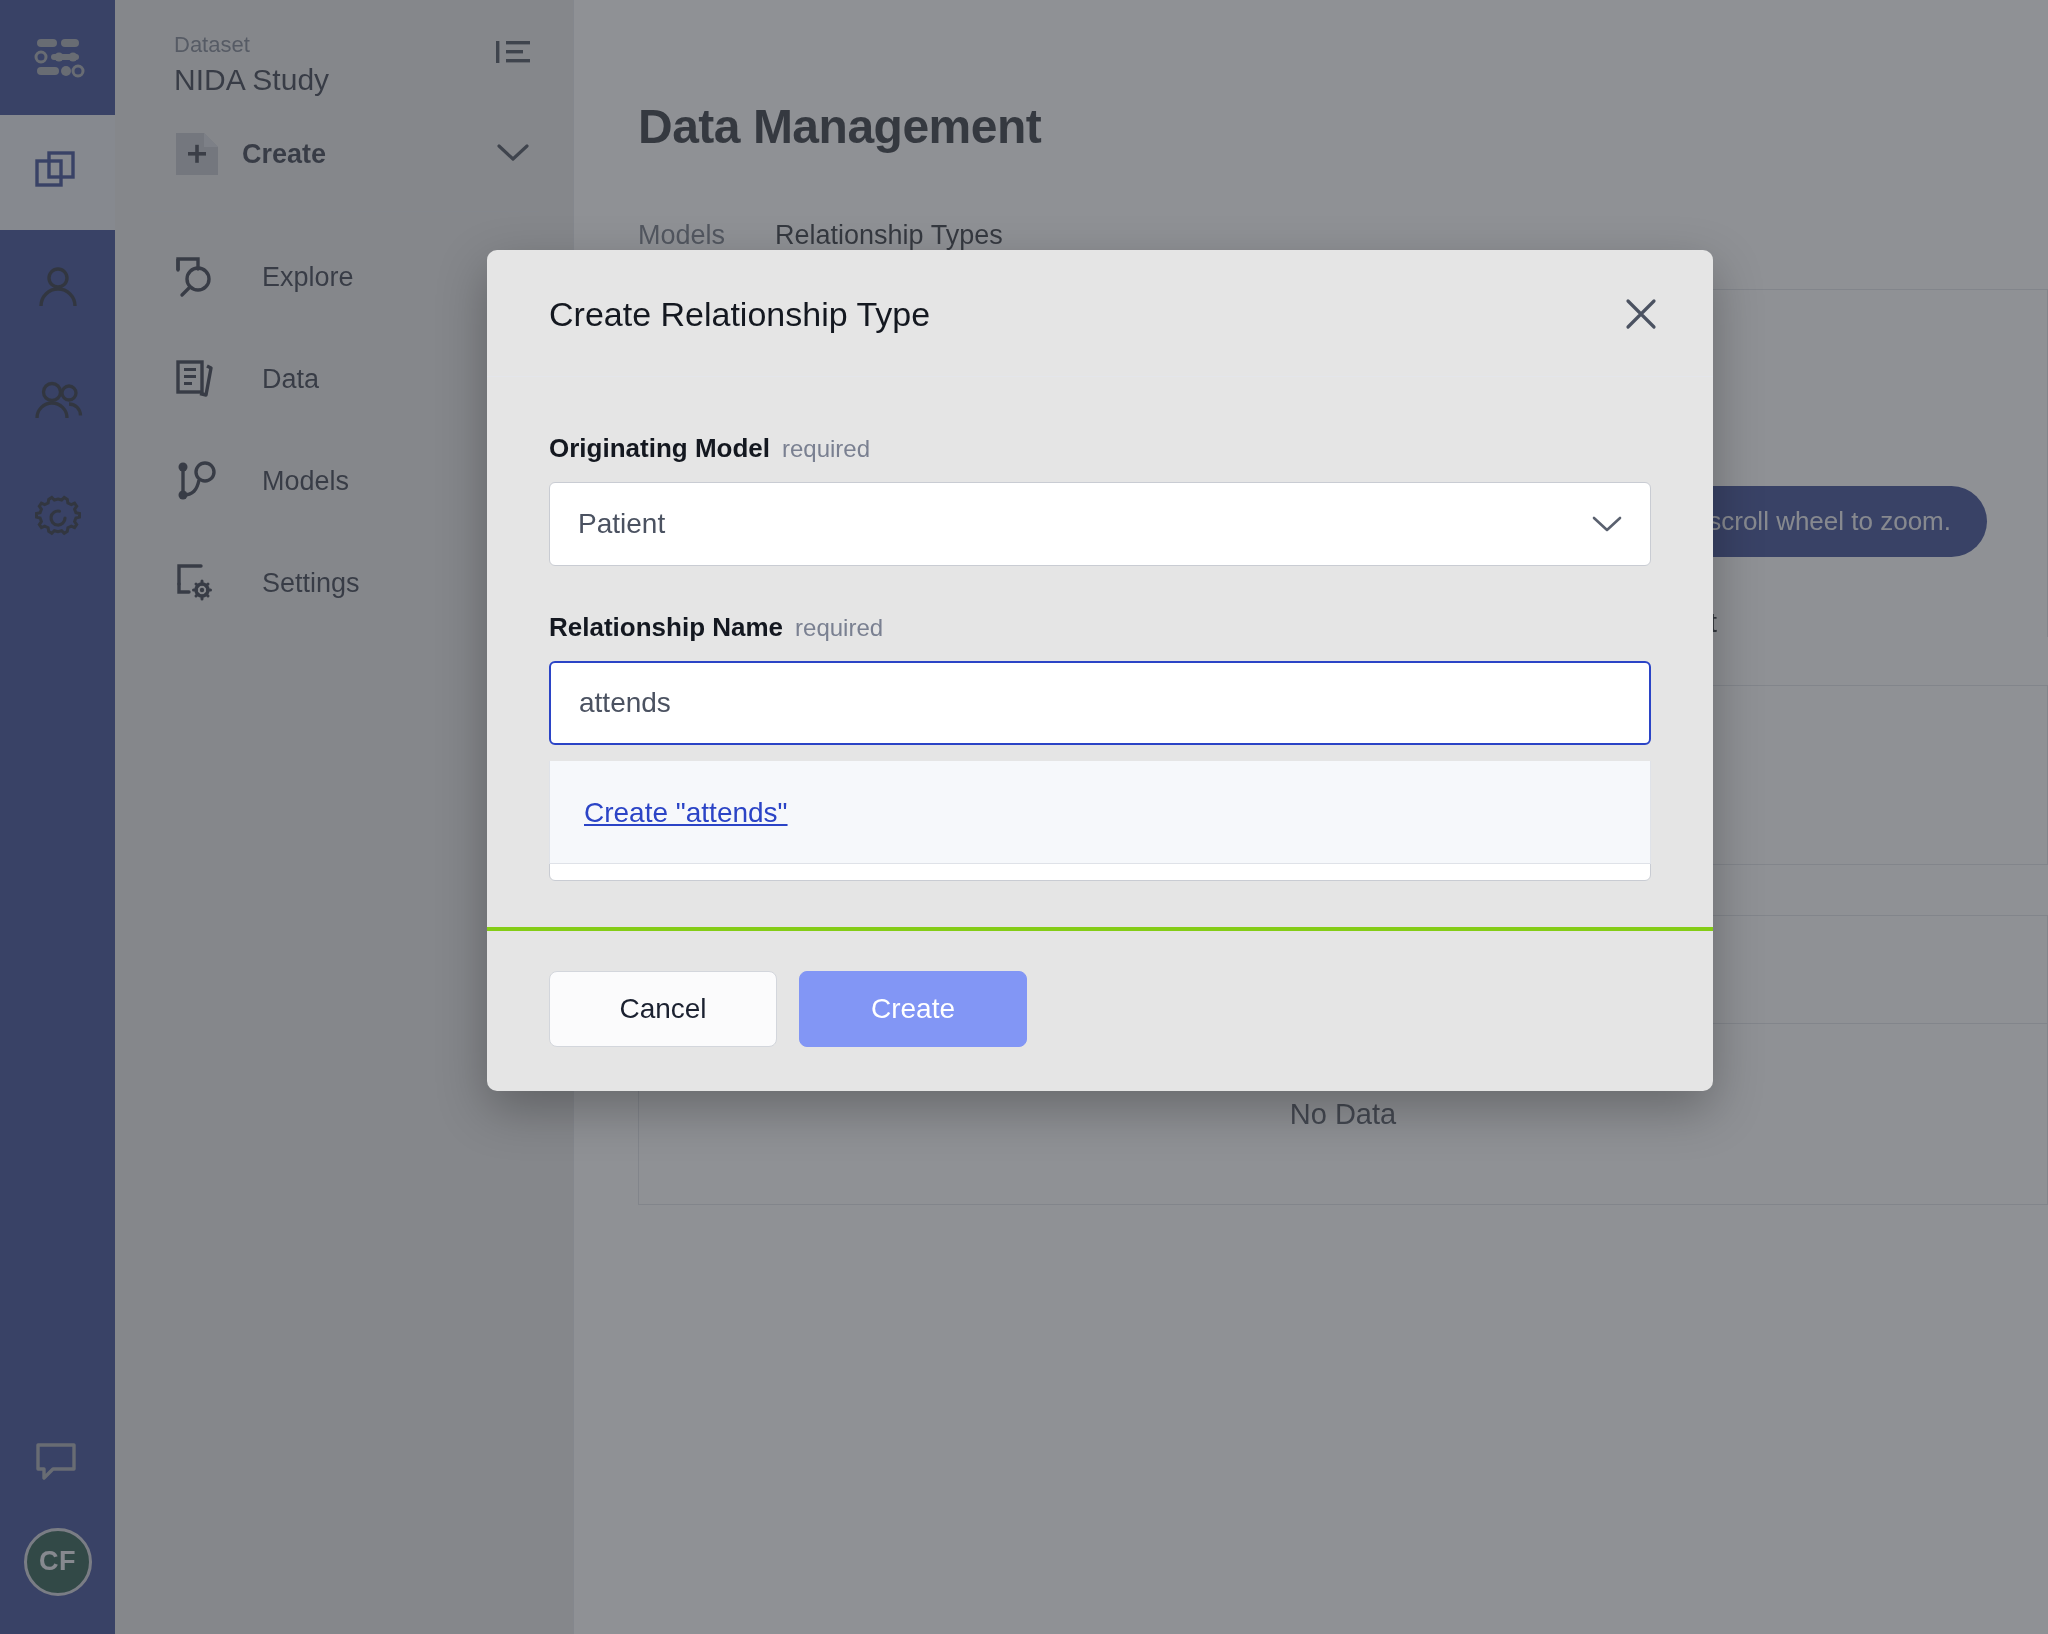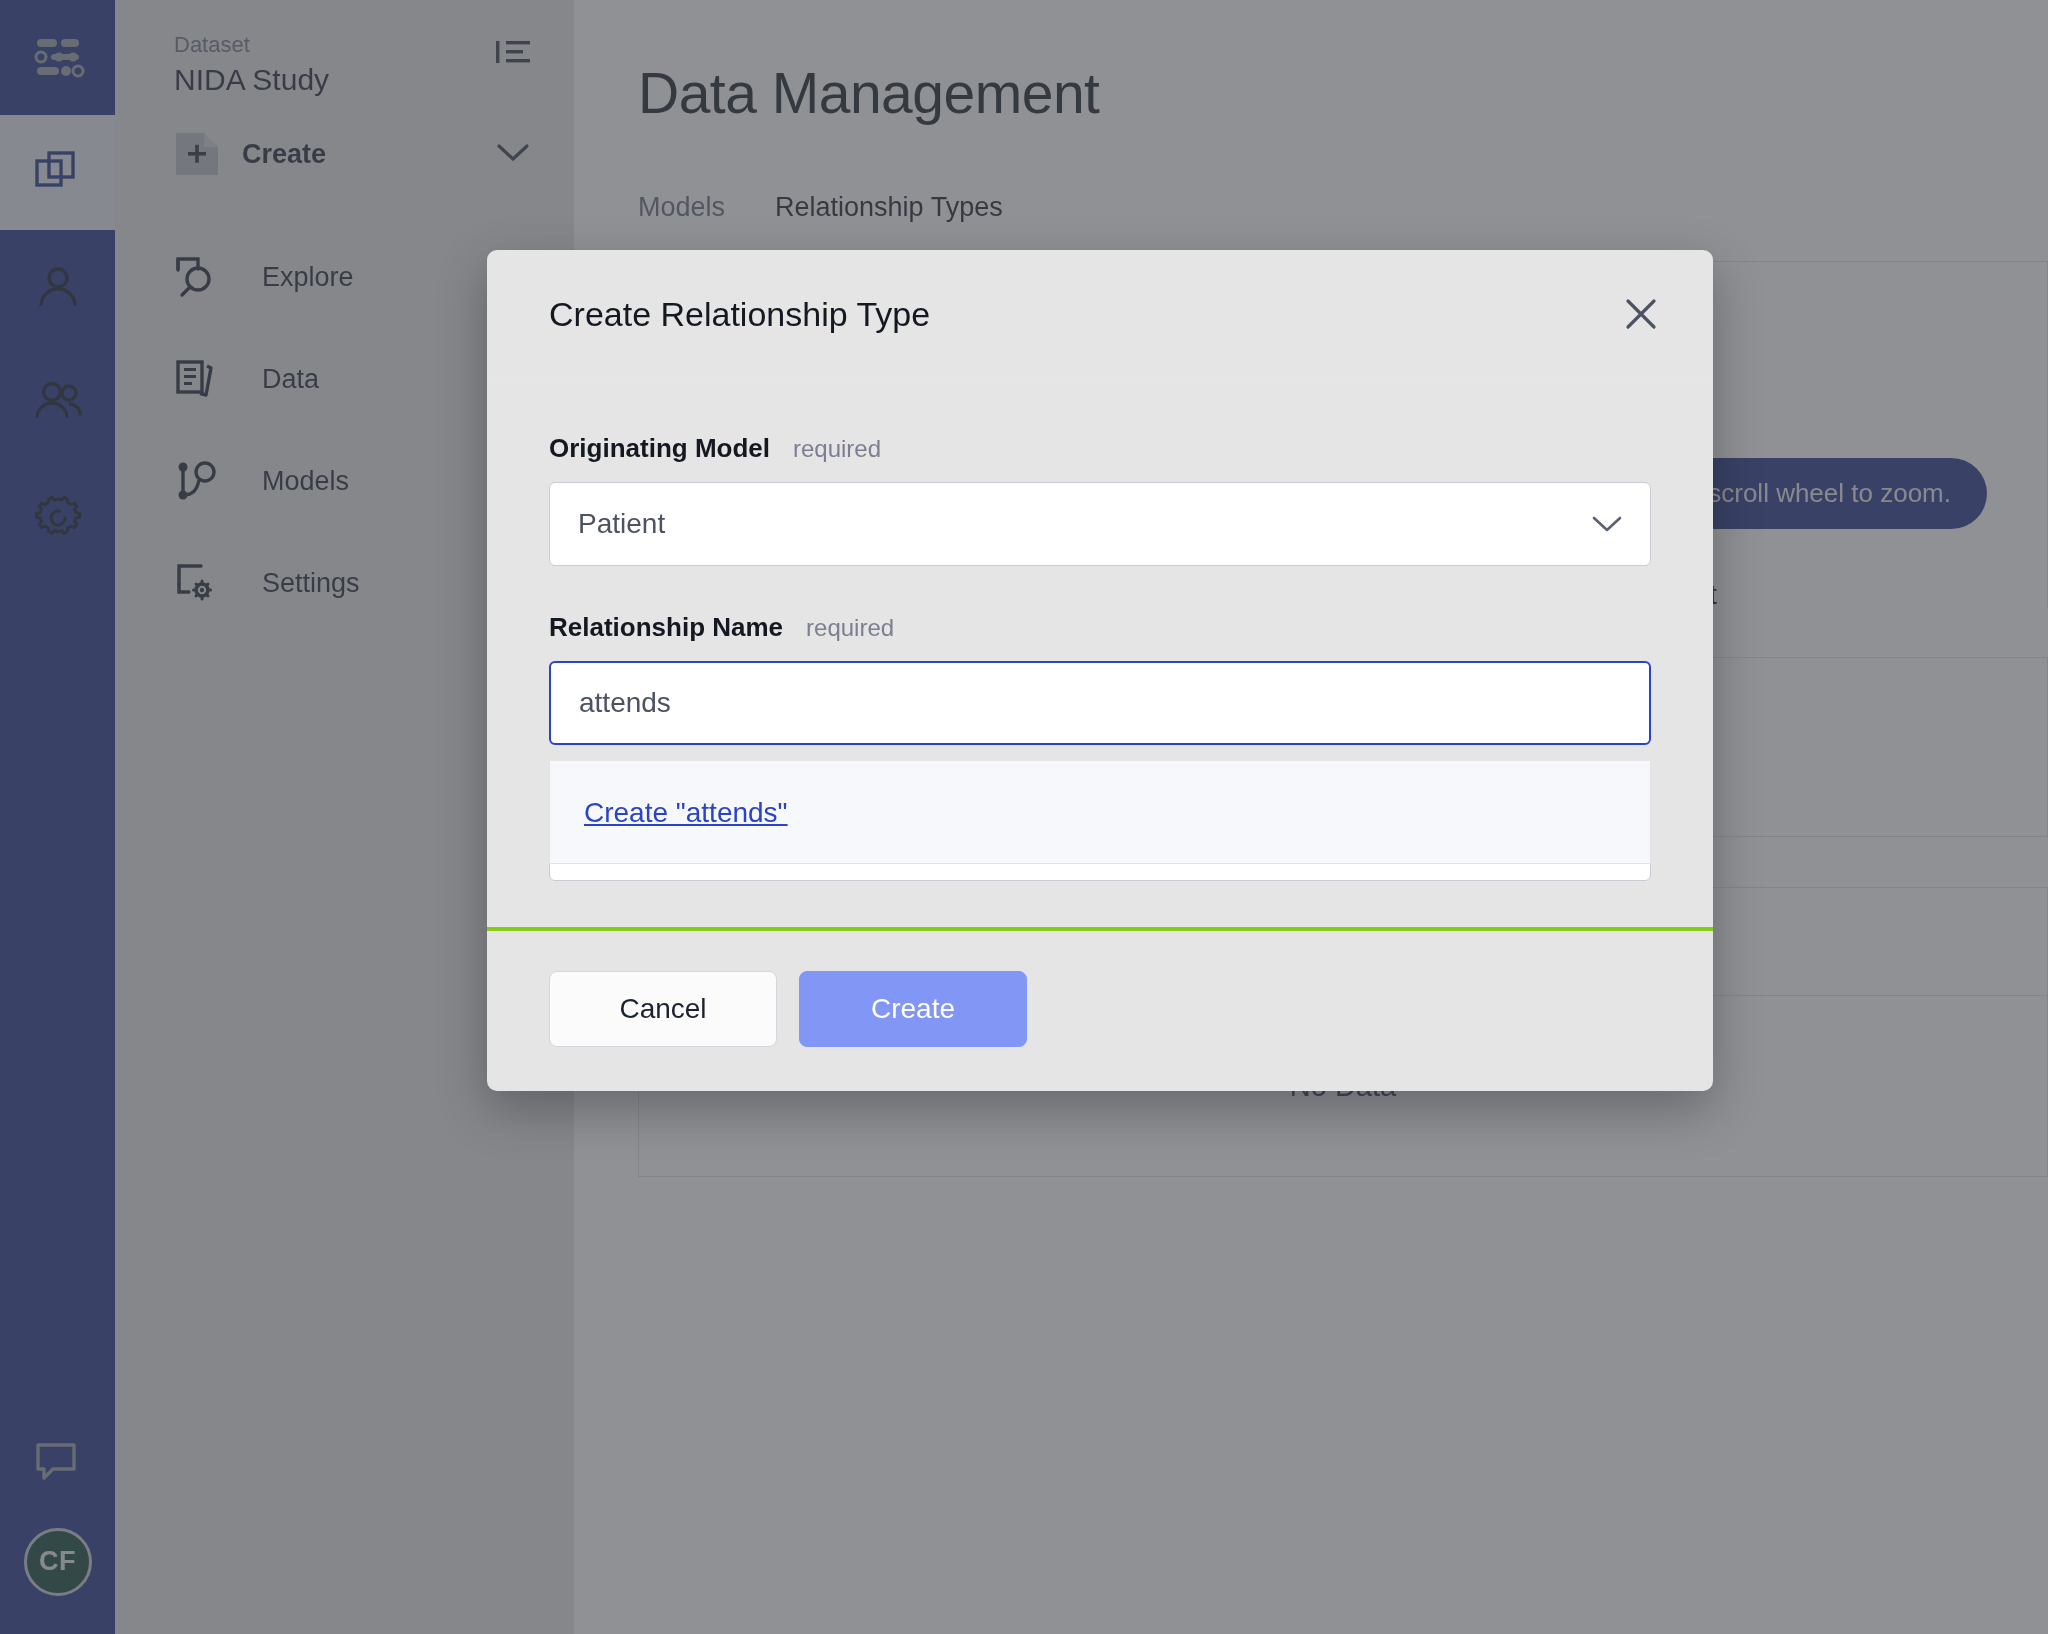--- a/index.html
+++ b/index.html
@@ -64,21 +64,21 @@
   .nav-list { padding-top: 14px; }
   .nav-item {
     display: flex; align-items: center; gap: 42px;
     padding: 28px 0 28px 25px; cursor: pointer;
   }
   .nav-icon { width: 46px; height: 46px; flex: 0 0 46px; display:flex; align-items:center; justify-content:center; }
   .nav-label { font-size: 27px; color: #1b2130; font-weight: 400; }
 
   
   .main { flex: 1 1 auto; position: relative; background: #ffffff; padding: 60px 0 0 64px; overflow: hidden; }
-  .page-title { font-size: 57px; font-weight: 400; color: #141820; letter-spacing: -0.5px; }
+  .page-title { font-size: 48px; font-weight: 700; color: #141820; letter-spacing: -0.5px; margin-top: 39px; }
   .tabs { display: flex; gap: 50px; margin-top: 66px; }
   .tab { font-size: 27px; color: #5f6673; padding-bottom: 14px; cursor: pointer; }
   .tab.active { color: #141820; }
   .panel {
     margin-top: 24px; margin-right: 0;
     border: 1px solid #dcdfe4; border-bottom: none;
     height: 348px; position: relative; background: #ffffff;
   }
   .tooltip-pill {
     position: absolute; right: 60px; top: 196px;
@@ -119,21 +119,21 @@
   .modal-head {
     display: flex; align-items: center; justify-content: space-between;
     padding: 42px 50px 40px 62px; border-bottom: 1px solid #e4e6eb;
   }
   .modal-title { font-size: 34px; font-weight: 400; color: #141820; }
   .modal-close { width: 44px; height: 44px; cursor: pointer; display:flex; align-items:center; justify-content:center; }
   .modal-body { padding: 56px 62px 46px 62px; position: relative; }
   .field-label {
     font-size: 26px; color: #141820; font-weight: 600; margin-bottom: 18px;
   }
-  .field-label .req { font-weight: 400; color: #7a8091; font-size: 24px; margin-left: 23px; }
+  .field-label .req { font-weight: 400; color: #7a8091; font-size: 24px; margin-left: 12px; }
   .select, .textinput {
     width: 100%; height: 84px; border: 1px solid #c9ccd3; border-radius: 6px;
     background: #ffffff; display: flex; align-items: center;
     padding: 0 28px; font-size: 28px; color: #4b5261; position: relative;
   }
   .select .chev { margin-left: auto; }
   .field-gap { height: 46px; }
   .textinput.focus { border: 2px solid #2b44c6; color: #4b5261; }
   .autocomplete {
     position: absolute; left: 62px; right: 62px; top: 384px;

